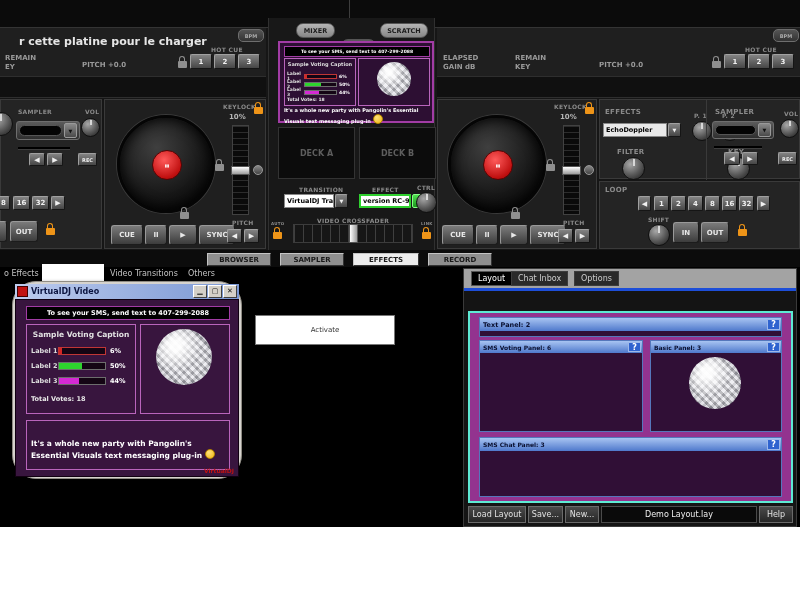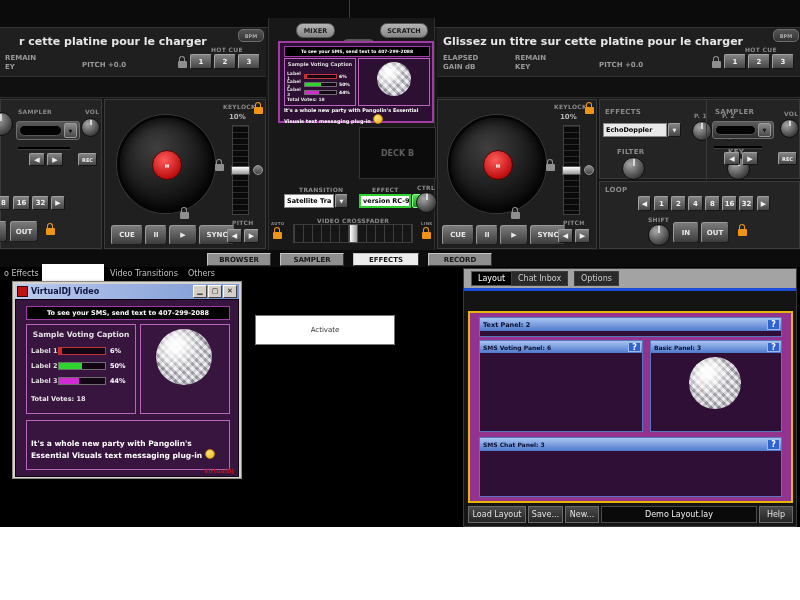--- a/index.html
+++ b/index.html
@@ -148,43 +148,43 @@
               <span style="font-size:4.5px;color:#fff;font-weight:bold;margin-left:2px;">44%</span>
             </div>
         <div class="abs" style="left:2px;top:38px;font-size:4.5px;color:#e5e5e5;font-weight:bold;">Total Votes: 18</div>
       </div>
       <div class="abs" style="left:78px;top:15px;width:70px;height:46px;border:1px solid #b965bc;">
         <div class="ball" style="left:18px;top:3px;width:34px;height:34px;"></div>
       </div>
       <div class="abs" style="left:4px;top:64px;width:146px;color:#fff;font-size:5px;font-weight:bold;line-height:1.3;"><span>It's a whole new party with Pangolin's Essential Visuals text messaging plug-in</span> <span class="smiley"></span></div>
     </div>
 
+    <div class="abs" style="left:9px;top:109px;width:75px;height:50px;background:#0c0c0c;border:1px solid #333;color:#5e5e5e;font-size:8px;font-weight:bold;display:flex;align-items:center;justify-content:center;">DECK A</div>
     <div class="abs" style="left:90px;top:109px;width:75px;height:50px;background:#0c0c0c;border:1px solid #333;color:#5e5e5e;font-size:8px;font-weight:bold;display:flex;align-items:center;justify-content:center;">DECK B</div>
 
     <div class="lbl abs" style="left:30px;top:168px;">TRANSITION</div>
-    <div class="tdd" style="left:15px;top:176px;width:50px;height:14px;">Satellite Tra</div>
+    <div class="tdd" style="left:15px;top:176px;width:50px;height:14px;">VirtualDJ Tra</div>
     <div class="sq abs" style="left:66px;top:176px;width:13px;height:14px;font-size:5px;">▼</div>
     <div class="lbl abs" style="left:103px;top:168px;">EFFECT</div>
     <div class="tdd" style="left:90px;top:176px;width:52px;height:14px;border:2px solid #2fd02f;">version RC-9</div>
     <div class="sq abs" style="left:143px;top:176px;width:13px;height:14px;font-size:5px;background:linear-gradient(#4fe04f,#1d9a1d);border-color:#8f8;">▼</div>
     <div class="lbl abs" style="left:148px;top:166px;">CTRL</div>
     <div class="knob" style="left:147px;top:174px;width:19px;height:19px;"></div>
 
     <div class="lbl abs" style="left:48px;top:199px;">VIDEO CROSSFADER</div>
     <div class="lbl abs" style="left:2px;top:203px;font-size:4px;">AUTO</div>
     <span class="lock orange" style="left:4px;top:214px;"></span>
     <div class="hfader" style="left:24px;top:206px;width:118px;height:17px;">
       <div class="abs" style="left:55px;top:-1px;width:7px;height:17px;background:linear-gradient(90deg,#fff,#9c9c9c);border:1px solid #555;"></div>
     </div>
     <div class="lbl abs" style="left:152px;top:203px;font-size:4px;">LINK</div>
     <span class="lock orange" style="left:153px;top:214px;"></span>
   </div>
 
   <div class="abs" style="left:437px;top:28px;width:363px;height:48px;background:#1f1f1f;">
-    <div class="dtitle abs" style="left:6px;top:7px;">Glissez un titre sur cette platine pour le charger</div>
     <div class="lbl2 abs" style="left:6px;top:26px;">ELAPSED</div>
     <div class="lbl2 abs" style="left:6px;top:35px;">GAIN dB</div>
     <div class="lbl2 abs" style="left:78px;top:26px;">REMAIN</div>
     <div class="lbl2 abs" style="left:78px;top:35px;">KEY</div>
     <div class="lbl2 abs" style="left:162px;top:33px;">PITCH +0.0</div>
     <div class="bpm" style="left:336px;top:1px;">BPM</div>
     <div class="lbl abs" style="left:308px;top:18px;">HOT CUE</div>
     <span class="lock gray" style="left:275px;top:33px;"></span>
     <div class="sq abs" style="left:287px;top:26px;width:22px;height:15px;">1</div>
     <div class="sq abs" style="left:311px;top:26px;width:22px;height:15px;">2</div>
@@ -266,21 +266,21 @@
 
   <div class="abs" style="left:0;top:267px;width:800px;height:260px;background:#000;"></div>
 
   <div class="dktab" style="left:4px;top:269px;">o Effects</div>
   <div class="abs" style="left:42px;top:264px;width:62px;height:17px;background:#fff;"></div>
   <div class="dktab" style="left:110px;top:269px;">Video Transitions</div>
   <div class="dktab" style="left:188px;top:269px;">Others</div>
 
   <div class="abs" style="left:255px;top:315px;width:140px;height:30px;background:#fff;border:1px solid #777;color:#333;font-size:7px;display:flex;align-items:center;justify-content:center;box-sizing:border-box;">Activate</div>
 
-  <div class="vwin" style="left:12px;top:281px;width:230px;height:198px;z-index:5;">
+  <div class="vwin" style="left:12px;top:281px;width:230px;height:198px;z-index:5;border-radius:24px;">
     <div class="vtitle">
       <span style="width:9px;height:9px;background:#c01212;border:1px solid #400;margin-right:3px;display:inline-block;"></span>
       <span style="font-size:8px;font-weight:bold;color:#0c1540;flex:1;">VirtualDJ Video</span>
       <span class="wbtn">▁</span>
       <span class="wbtn">▢</span>
       <span class="wbtn">✕</span>
     </div>
     <div style="position:relative;height:176px;background:#38153e;border:1px solid #101;">
       <div class="abs" style="left:10px;top:6px;width:202px;height:12px;background:#000;border:1px solid #a23ca5;color:#fff;font-size:6.5px;font-weight:bold;display:flex;align-items:center;justify-content:center;">To see your SMS, send text to 407-299-2088</div>
       <div class="abs" style="left:10px;top:24px;width:108px;height:88px;border:1px solid #b965bc;">
@@ -318,21 +318,21 @@
     </div>
   </div>
 
   <div class="abs" style="left:463px;top:268px;width:334px;height:259px;background:#141414;border:1px solid #3a3a3a;box-sizing:border-box;">
     <div class="abs" style="left:0;top:0;width:100%;height:19px;background:#a3a3a3;border-bottom:3px solid #1d4ed8;">
       <div class="abs" style="left:7px;top:2px;padding:2px 6px;background:#000;border:1px solid #555;color:#fff;font-size:8px;">Layout</div>
       <div class="abs" style="left:47px;top:2px;padding:2px 6px;background:#2a2a2a;border:1px solid #3c3c3c;color:#ccc;font-size:8px;">Chat Inbox</div>
       <div class="abs" style="left:110px;top:2px;padding:2px 6px;background:#2a2a2a;border:1px solid #3c3c3c;color:#ccc;font-size:8px;">Options</div>
     </div>
 
-    <div class="abs" style="left:4px;top:42px;width:325px;height:192px;background:#93338f;border:2px solid #eab308;box-sizing:border-box;">
+    <div class="abs" style="left:4px;top:42px;width:325px;height:192px;background:#93338f;border:2px solid #5eead4;box-sizing:border-box;">
 
       <div class="purp" style="left:9px;top:4px;width:303px;height:20px;border-color:#5577bb;">
         <div class="bluebar" style="height:13px;">
               <span style="font-size:6.5px;font-weight:bold;color:#0a1030;">Text Panel: 2</span>
               <span class="qbtn">?</span>
             </div>
       </div>
 
       <div class="purp" style="left:9px;top:27px;width:164px;height:92px;border-color:#5577bb;">
         <div class="bluebar" style="height:12px;">

